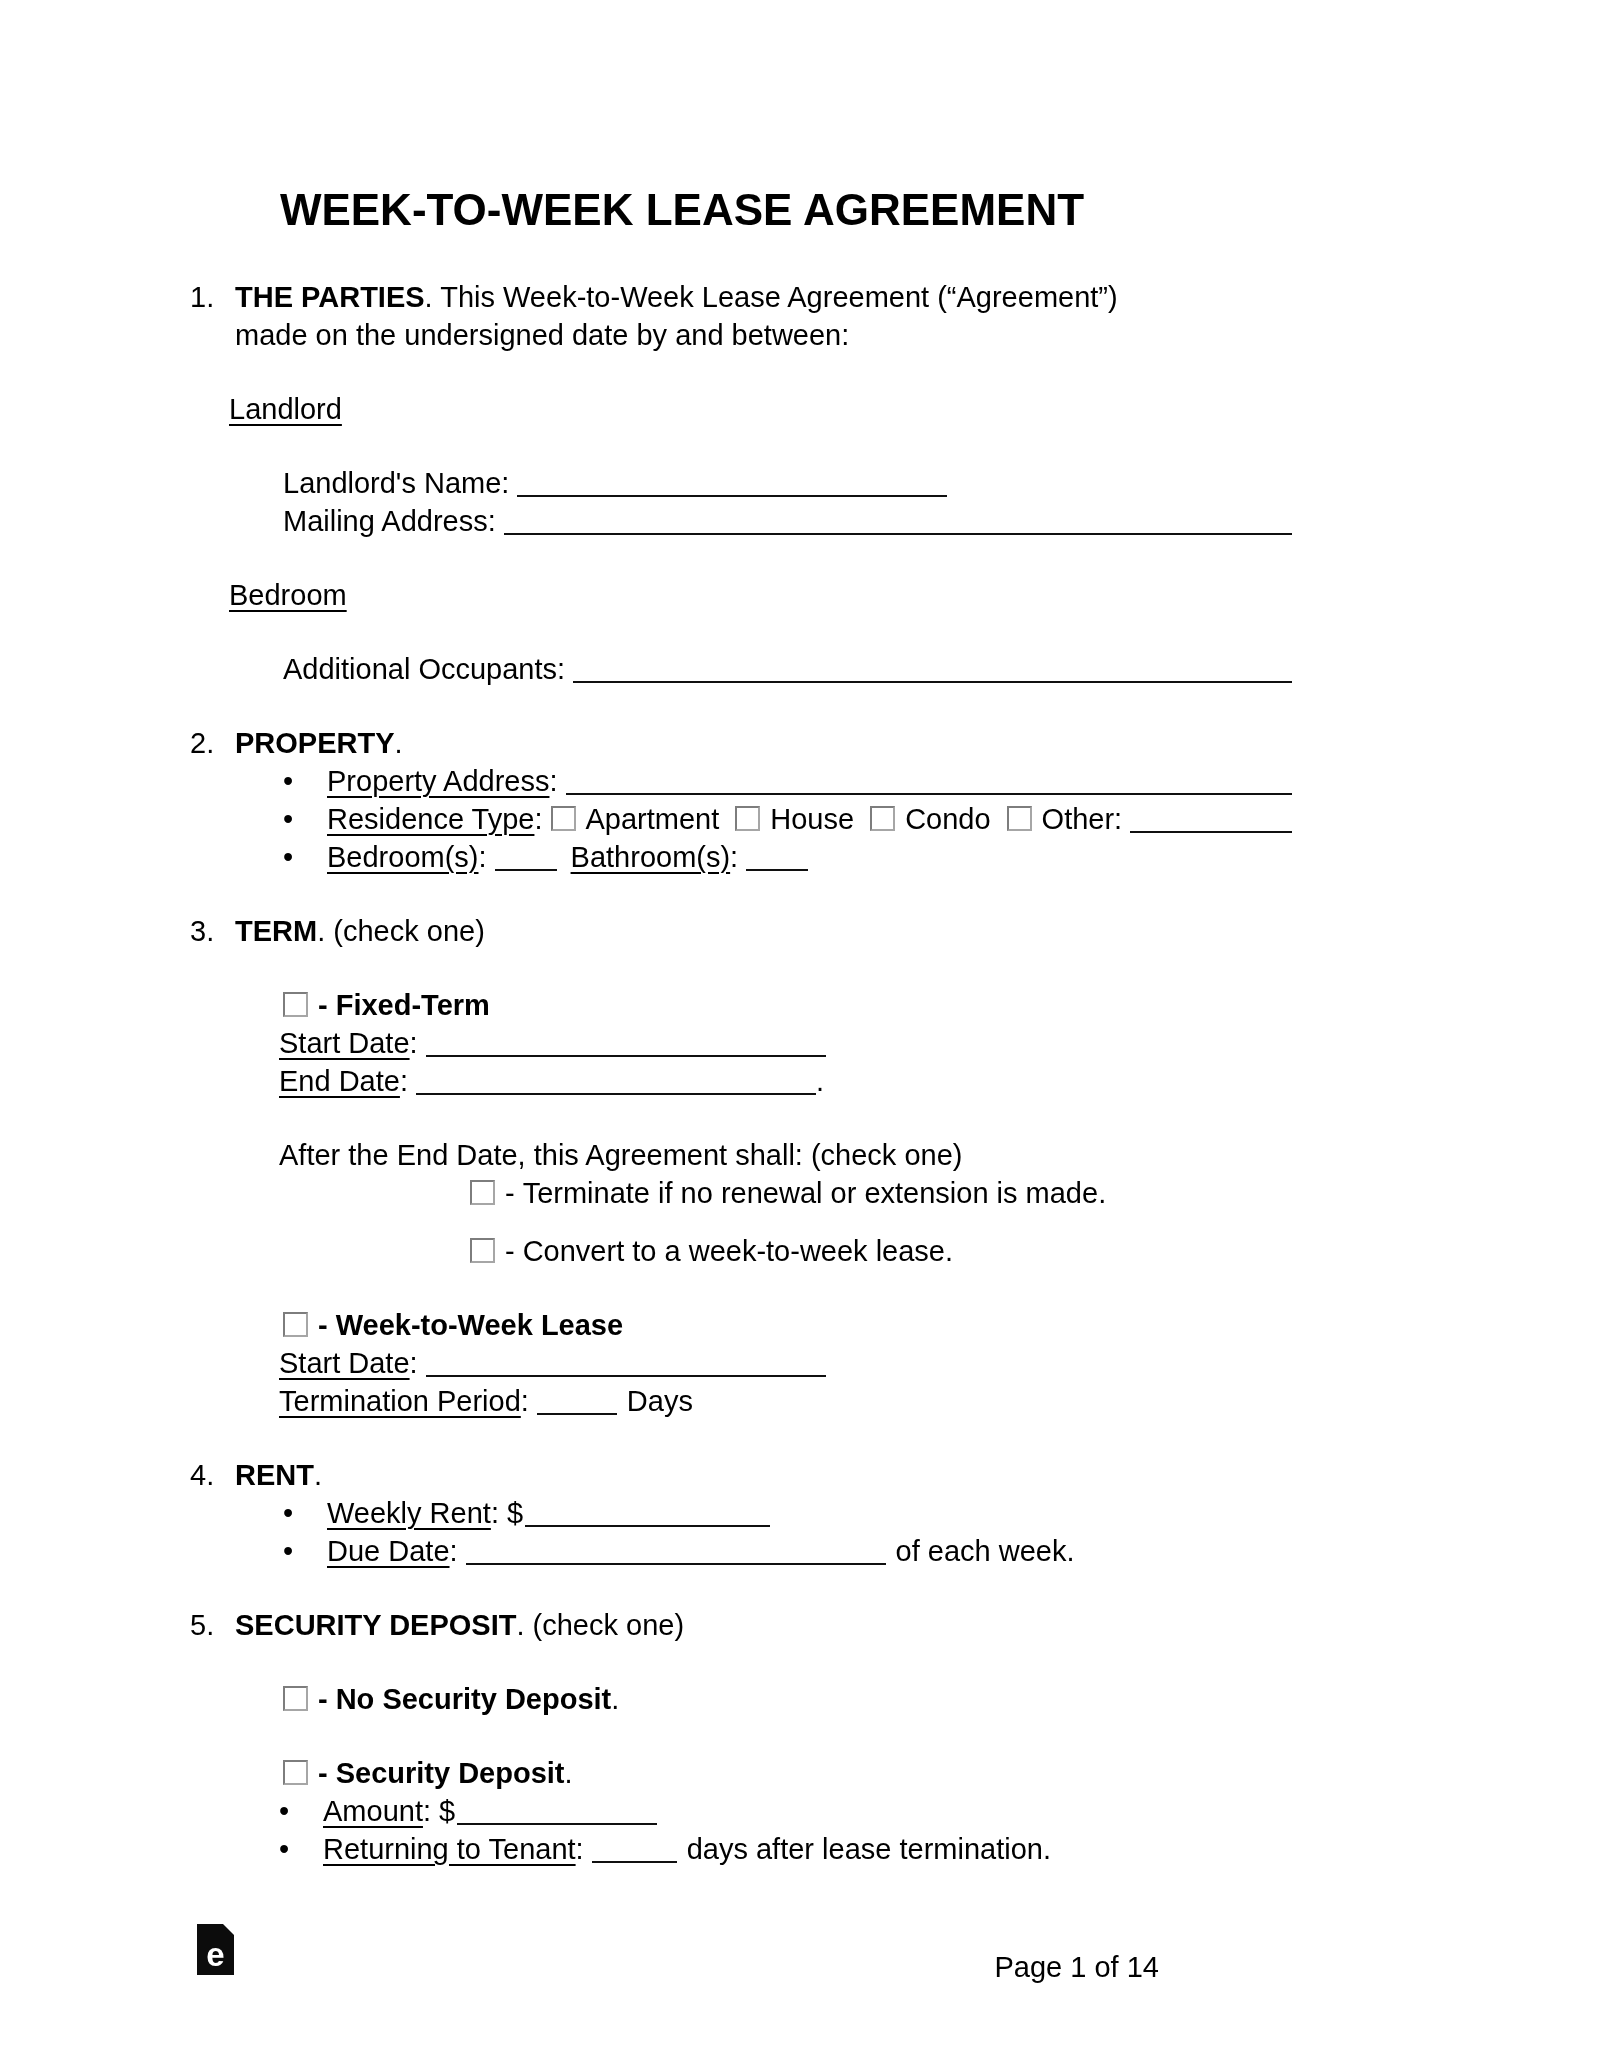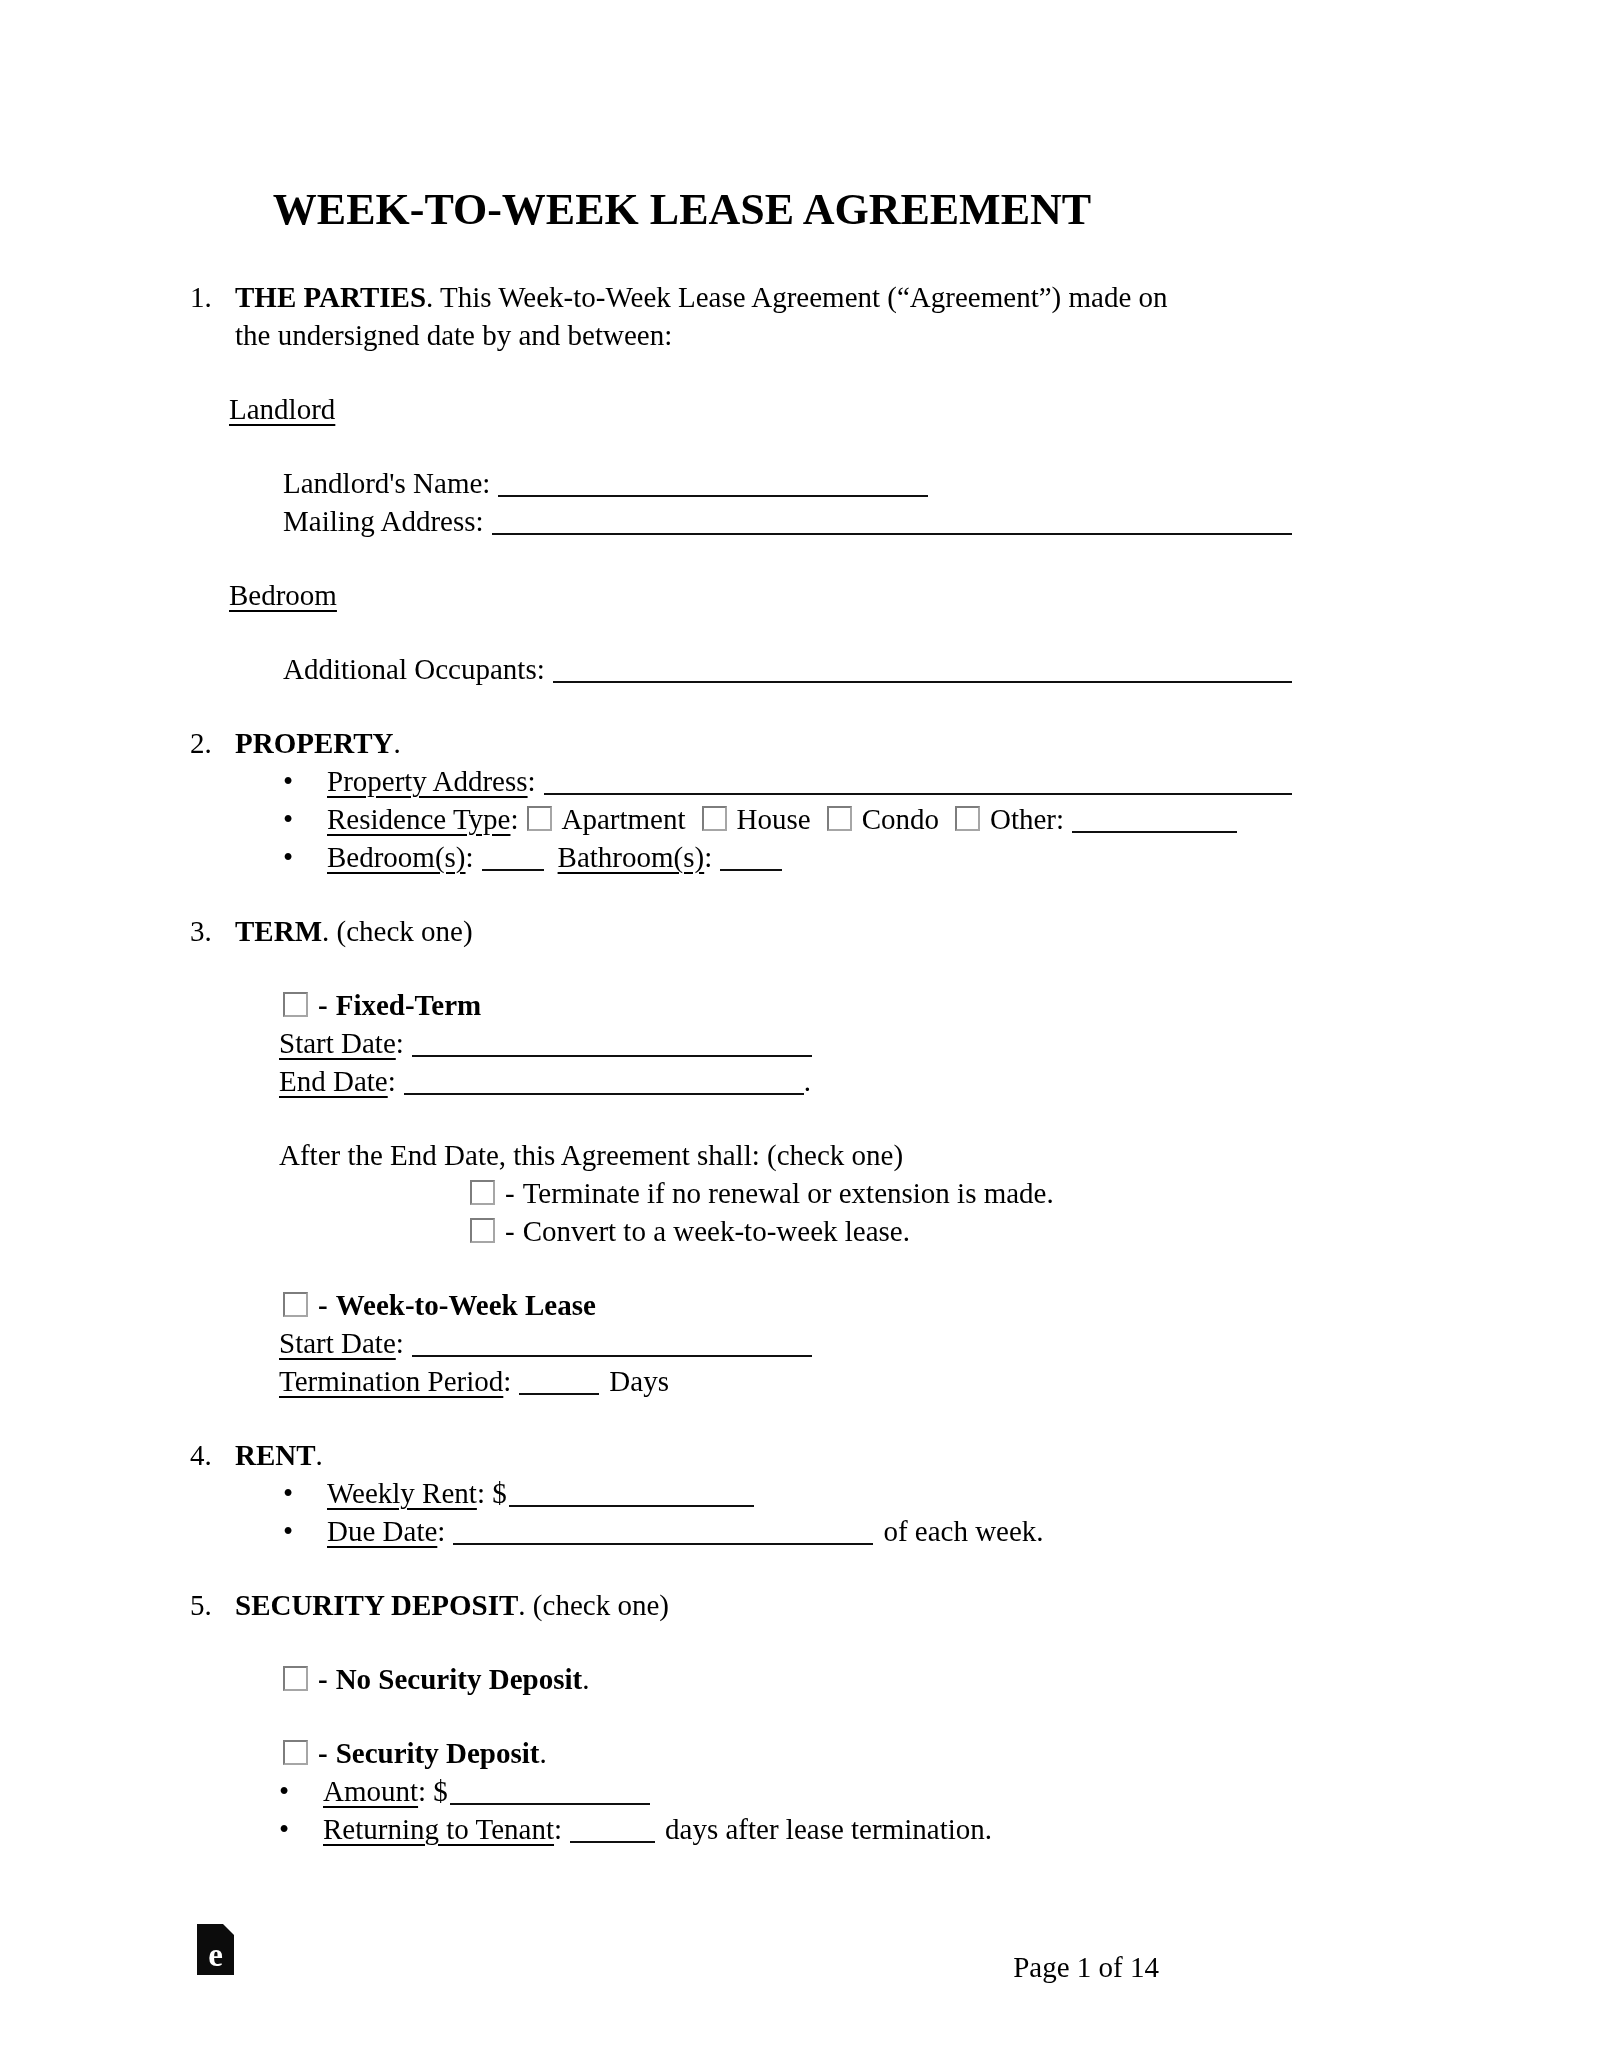--- a/index.html
+++ b/index.html
@@ -1,20 +1,20 @@
 <!DOCTYPE html>
 <html><head>
 <meta charset="utf-8">
 <style>
   html,body{margin:0;padding:0;background:#ffffff;}
   .page{
     position:relative;
     width:1292px;height:2070px;
     background:#ffffff;color:#000;
-    font-family:Liberation Serif, serif;
+    font-family:Liberation Sans, sans-serif;
     box-sizing:border-box;
     padding:186px 118px 0 190px;
     overflow:hidden;
   }
   .title{
     font-size:44px;line-height:48px;font-weight:bold;
     text-align:center;margin:0 0 44px 0;
   }
   .line{min-height:38px;line-height:38px;font-size:29px;white-space:nowrap;}
   .wrap{white-space:normal;}
@@ -132,21 +132,21 @@
   </div>
 
   <div class="gap"></div>
 
   <div class="line ml187">
     <span>After the End Date, this Agreement shall: (check one)</span>
   </div>
   <div class="line ml280">
     <span class="cb"></span><span class="mr8">-</span><span>Terminate if no renewal or extension is made.</span>
   </div>
-  <div class="line ml280" style="margin-top:0">
+  <div class="line ml280" style="margin-top:20px">
     <span class="cb"></span><span class="mr8">-</span><span>Convert to a week-to-week lease.</span>
   </div>
 
   <div class="gap"></div>
 
   <div class="line ml93">
     <span class="cb"></span><span class="b mr8">-</span><span class="b">Week-to-Week Lease</span>
   </div>
   <div class="line ml187">
     <span class="u">Start Date</span><span>:</span><span class="blank" style="width:400px"></span>

